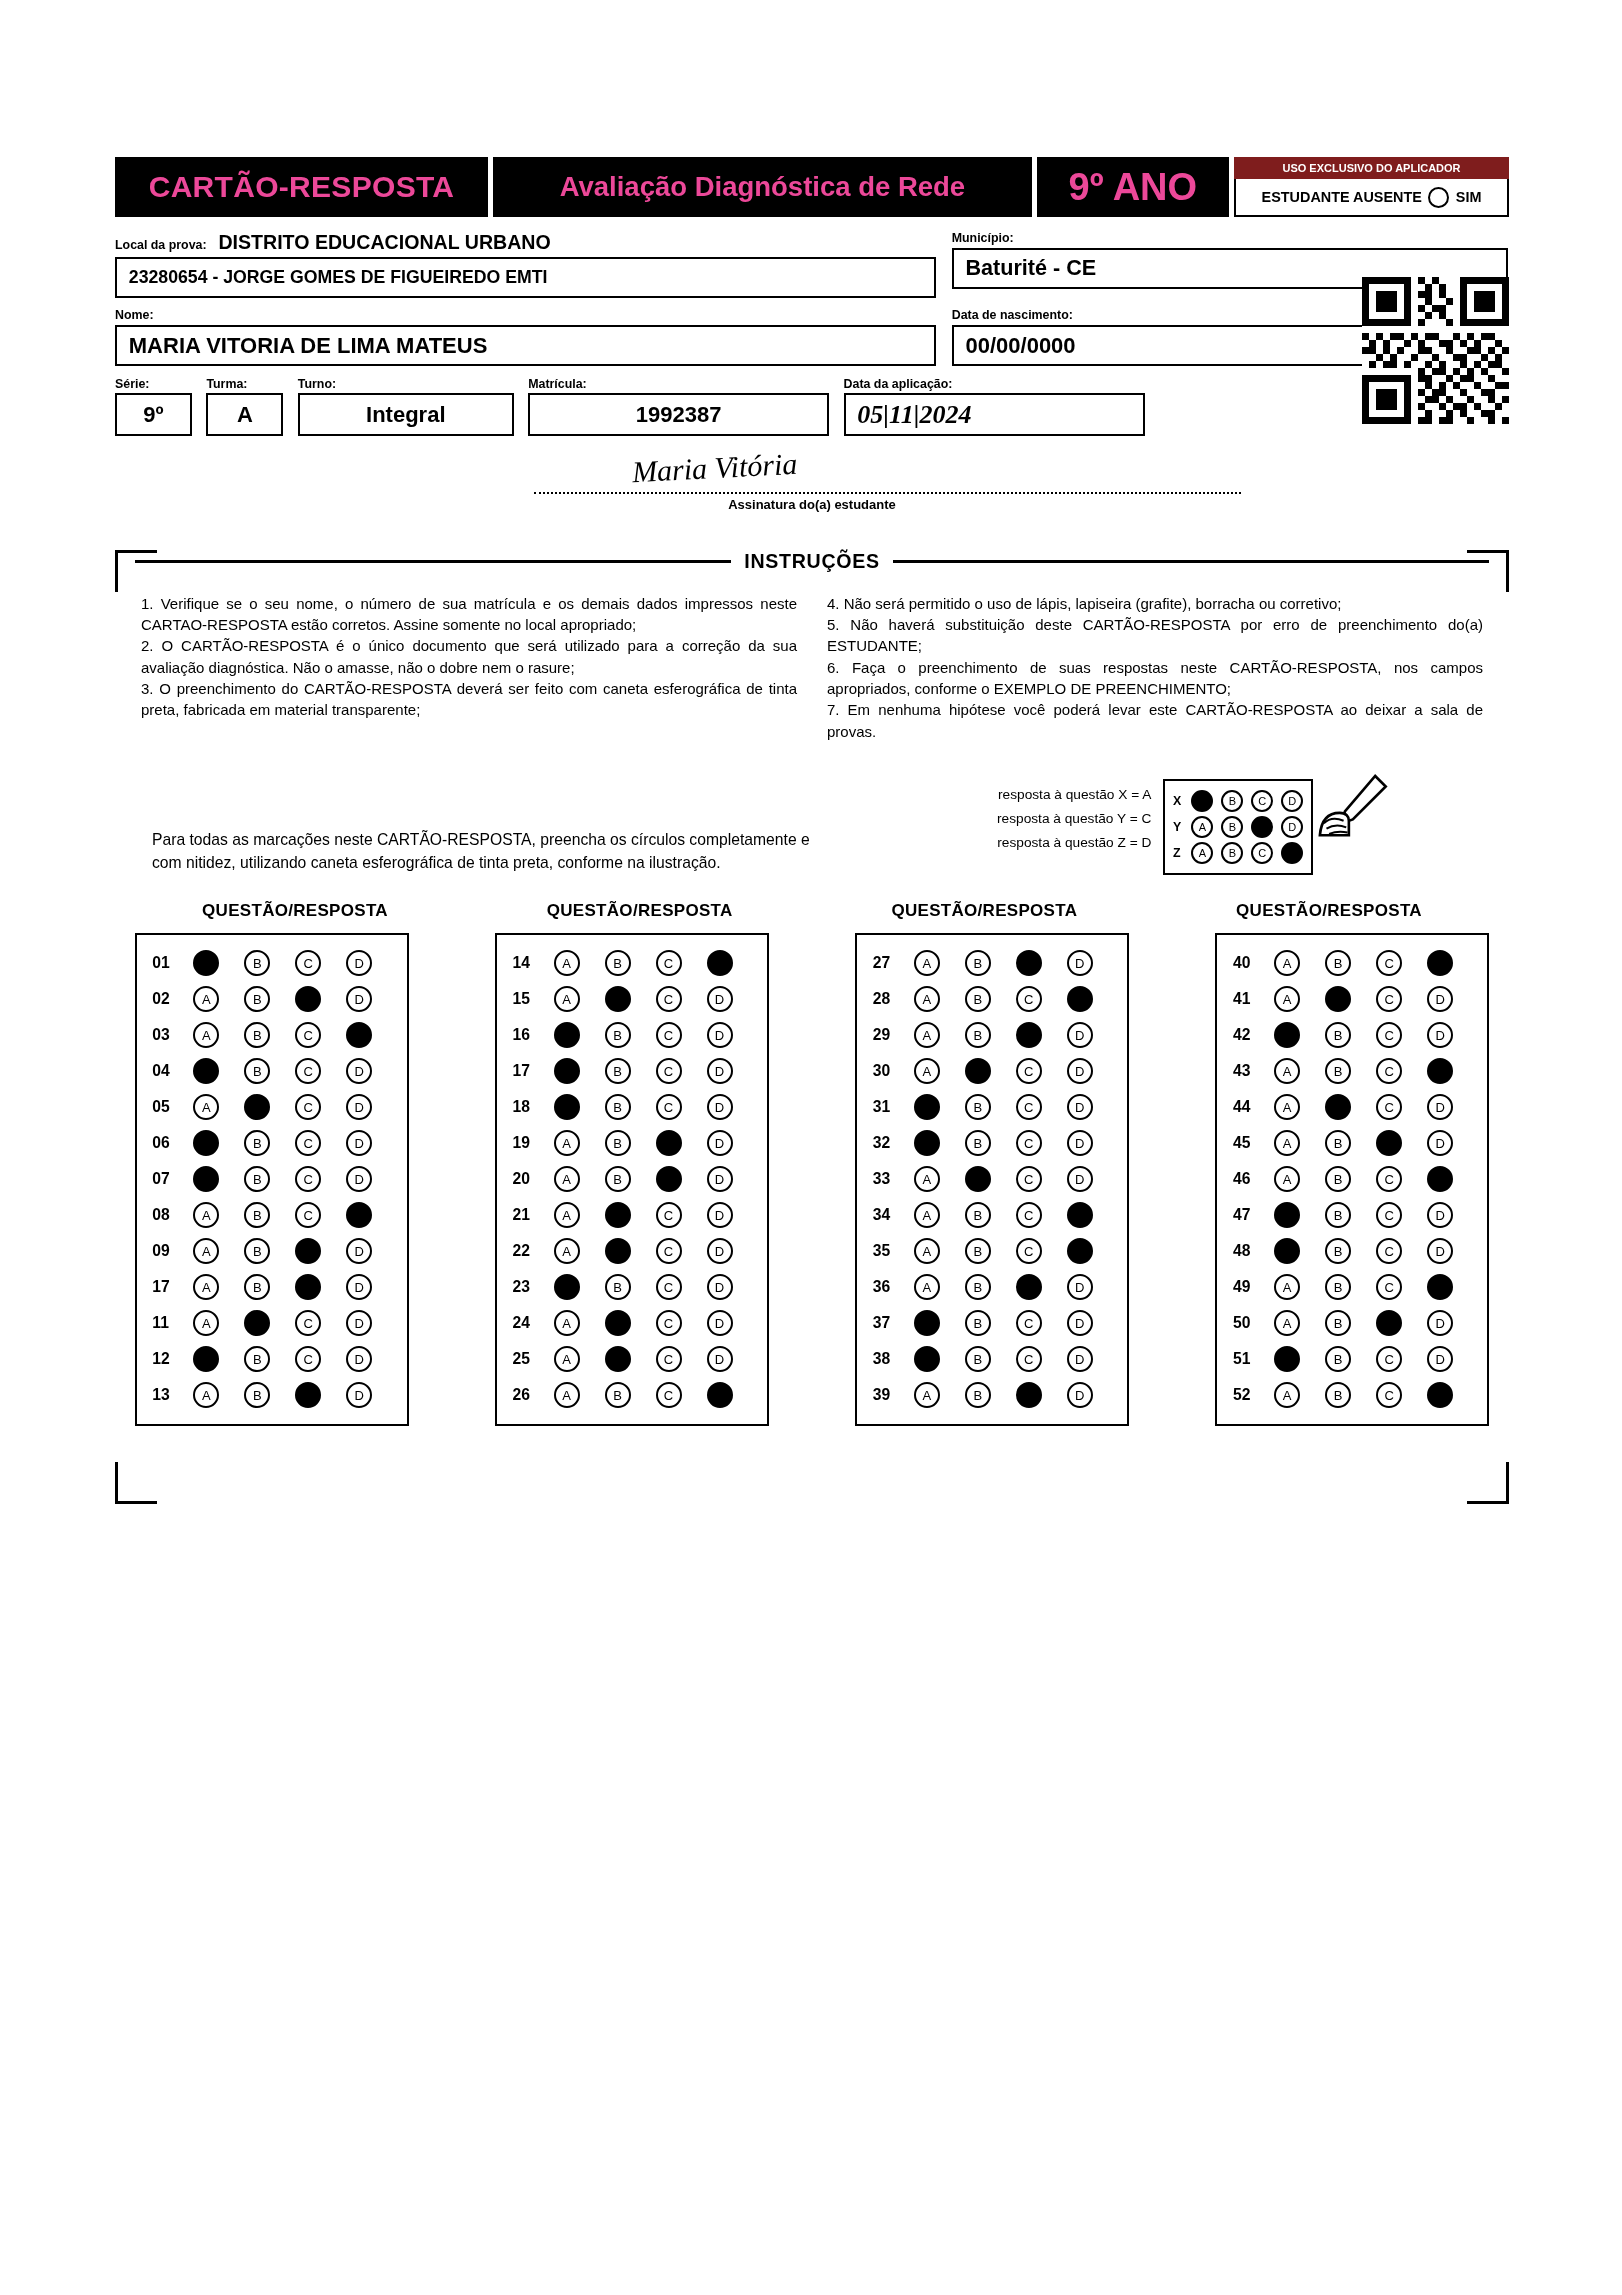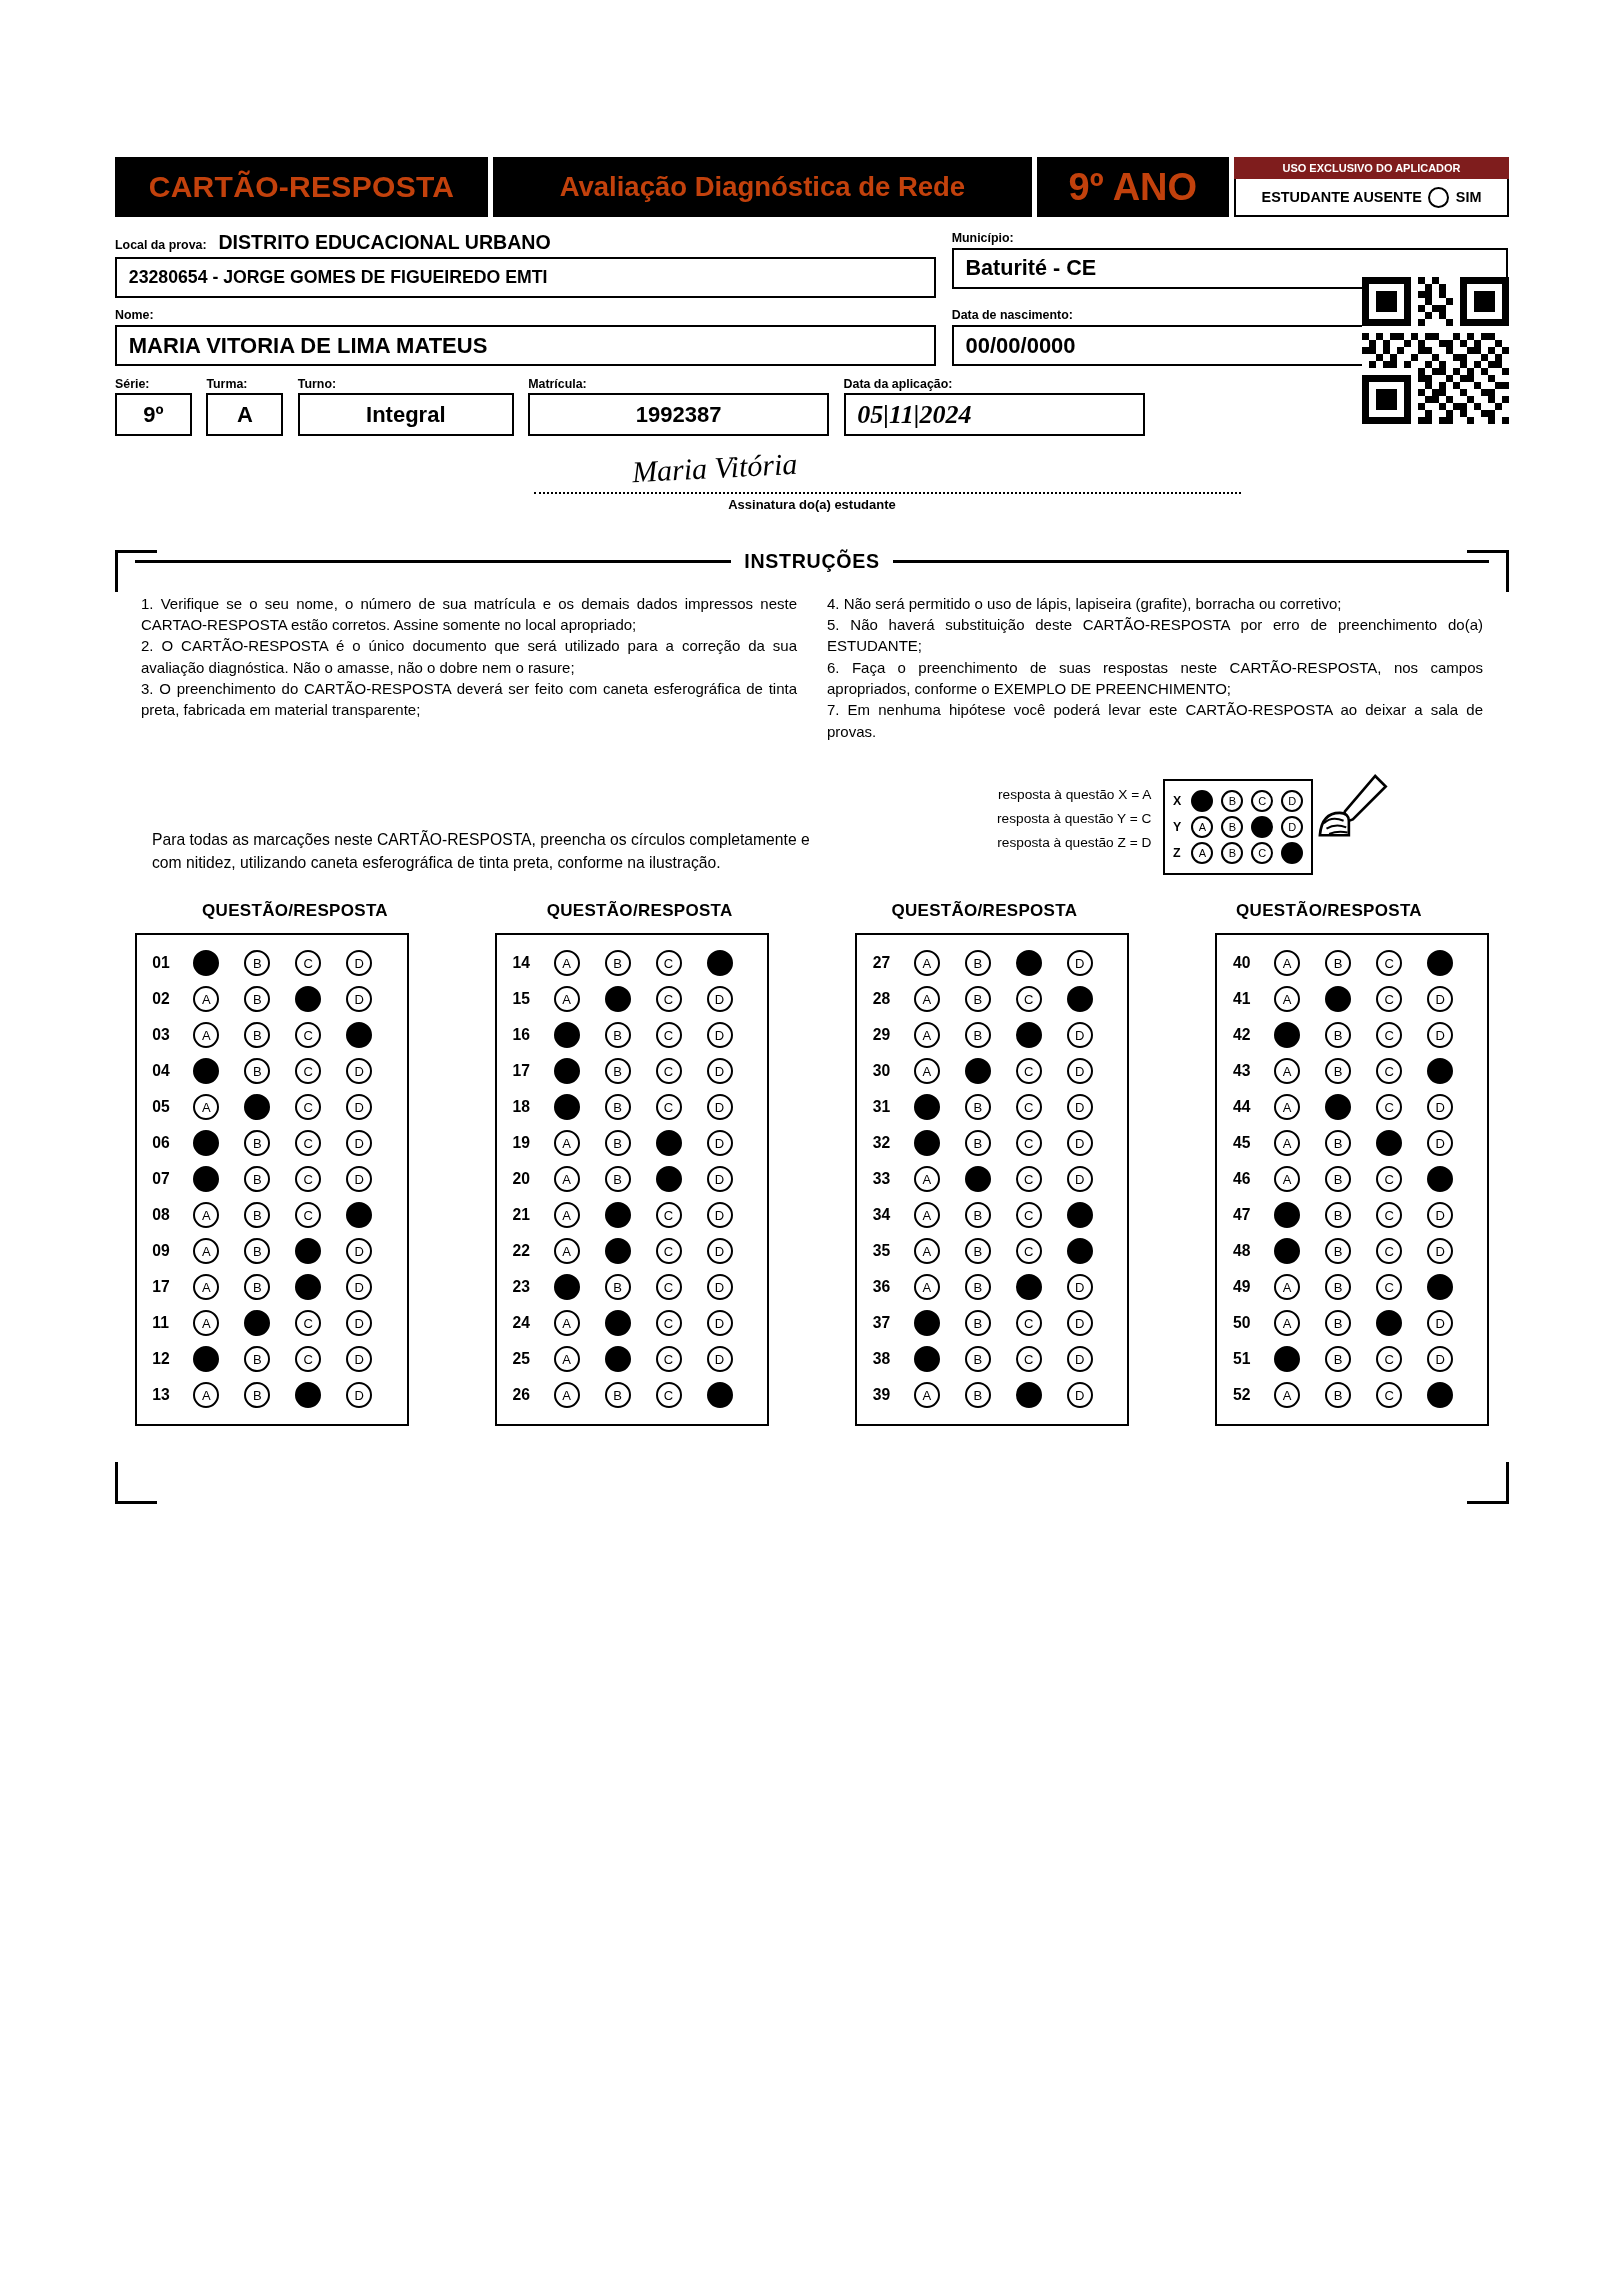--- a/index.html
+++ b/index.html
@@ -24,21 +24,21 @@
 
   
   .header-bar {
     display: flex;
     align-items: stretch;
     height: 60px;
     gap: 5.2px;
   }
   .hdr-black {
     background: #000;
-    color: #c2410c;
+    color: #ec4899;
     display: flex;
     align-items: center;
     justify-content: center;
     font-weight: bold;
   }
   .hdr-cartao {
     width: 373px;
     font-size: 30px;
     letter-spacing: 0.3px;
   }

